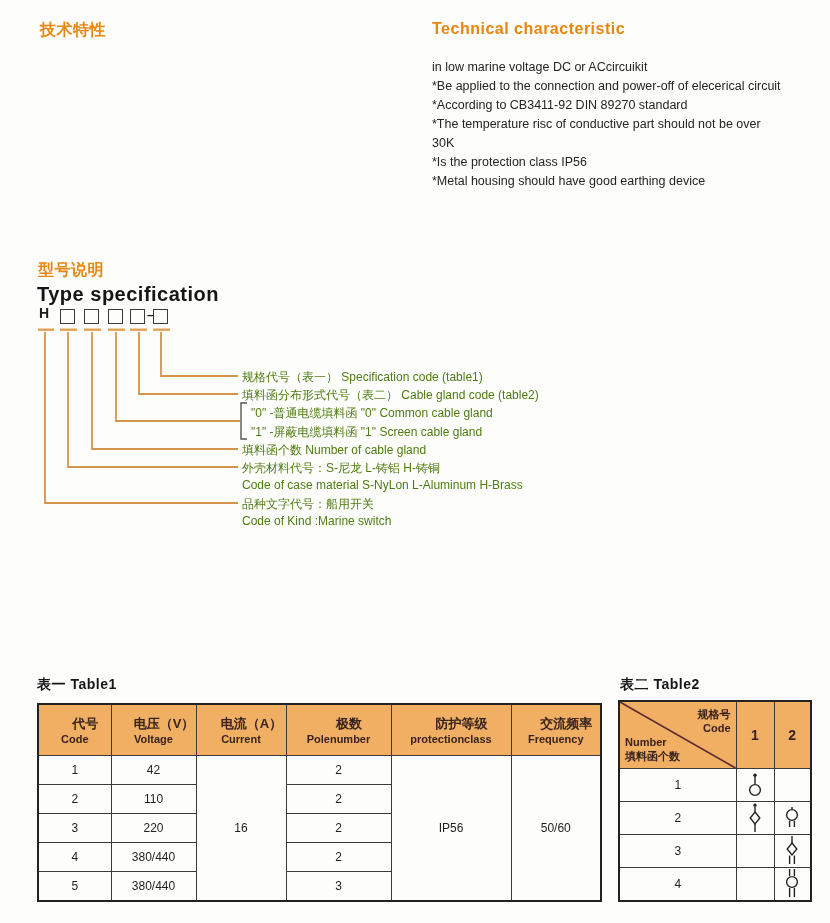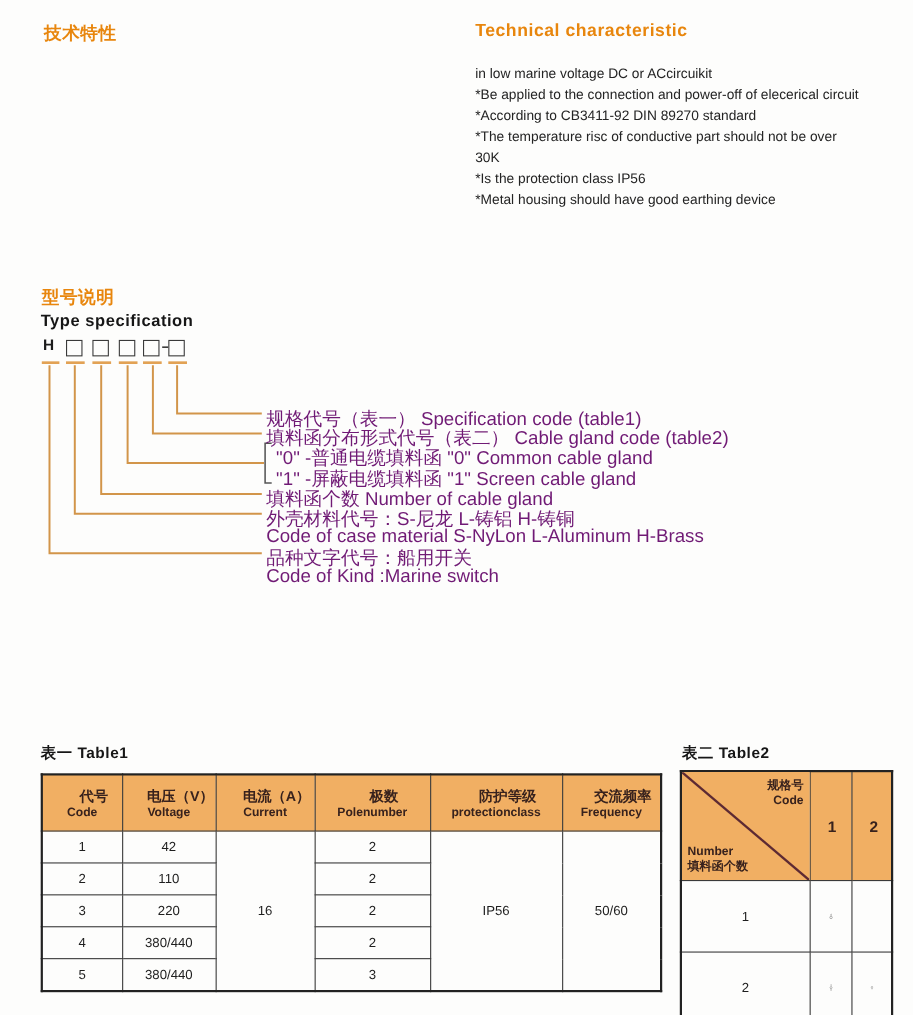--- a/index.html
+++ b/index.html
@@ -4,35 +4,35 @@
 <style>
   html,body{margin:0;padding:0;background:#ffffff;}
   .page{
     position:relative;width:830px;height:923px;background:#fdfdfc;
     font-family:"Liberation Sans","DejaVu Sans",sans-serif;color:#2b2b2b;overflow:hidden;
   }
   .abs{position:absolute;}
   .hd{margin:0;font-size:16px;font-weight:bold;color:#e8860d;letter-spacing:.5px;}
   .zline{font-size:13px;line-height:23px;white-space:nowrap;color:#242424;}
   .eline{font-size:12.5px;line-height:19px;white-space:nowrap;color:#242424;}
-  .subhd{font-size:15px;color:#161616;font-weight:bold;letter-spacing:.5px;}
+  .subhd{font-size:20px;color:#161616;font-weight:bold;letter-spacing:.5px;}
   .codeH{font-size:14px;font-weight:bold;color:#1c1c1c;}
   .cbox{position:absolute;width:13px;height:13px;border:1.6px solid #3a3a3a;background:#fdfdfc;}
   .dash{font-size:13px;font-weight:bold;color:#1c1c1c;}
-  .descln{font-size:17px;white-space:nowrap;color:#701a75;}
+  .descln{font-size:12px;white-space:nowrap;color:#4d7c0f;}
   
   table{border-collapse:collapse;table-layout:fixed;}
   .spec-table{position:absolute;left:37px;top:703px;width:563px;border:2px solid #222;}
   .spec-table th,.spec-table td{border:1px solid #3a3a3a;text-align:center;vertical-align:middle;padding:0;}
   .spec-table th{background:#f1af63;height:50px;color:#38221d;}
   .spec-table th .thzh{display:block;font-size:13px;font-weight:bold;line-height:17px;margin-left:21px;}
   .spec-table th .then{display:block;font-size:11px;font-weight:bold;line-height:14px;}
   .spec-table td{height:28px;font-size:12px;color:#1e1e1e;background:#fdfdfc;}
   .gland-table{position:absolute;left:618px;top:700px;width:192px;border:2px solid #222;}
-  .gland-table th,.gland-table td{border:1px solid #3a3a3a;text-align:center;vertical-align:middle;padding:16px;}
+  .gland-table th,.gland-table td{border:1px solid #3a3a3a;text-align:center;vertical-align:middle;padding:0;}
   .gland-table th{background:#f1af63;height:66px;color:#38221d;font-size:14px;}
   .gland-table td{height:32px;font-size:12px;color:#1e1e1e;background:#fdfdfc;}
   .corner{position:relative;}
   .corner .diag{position:absolute;left:0;top:0;width:100%;height:100%;}
   .c-top{position:absolute;right:5px;top:5px;text-align:right;}
   .c-bot{position:absolute;left:5px;bottom:5px;text-align:left;}
   .c-top span,.c-bot span{display:block;font-size:11px;font-weight:bold;line-height:14px;}
   .symwrap{display:flex;align-items:center;justify-content:center;height:100%;}
   .gsym{stroke:#222;fill:none;stroke-width:1.4;}
 </style>

